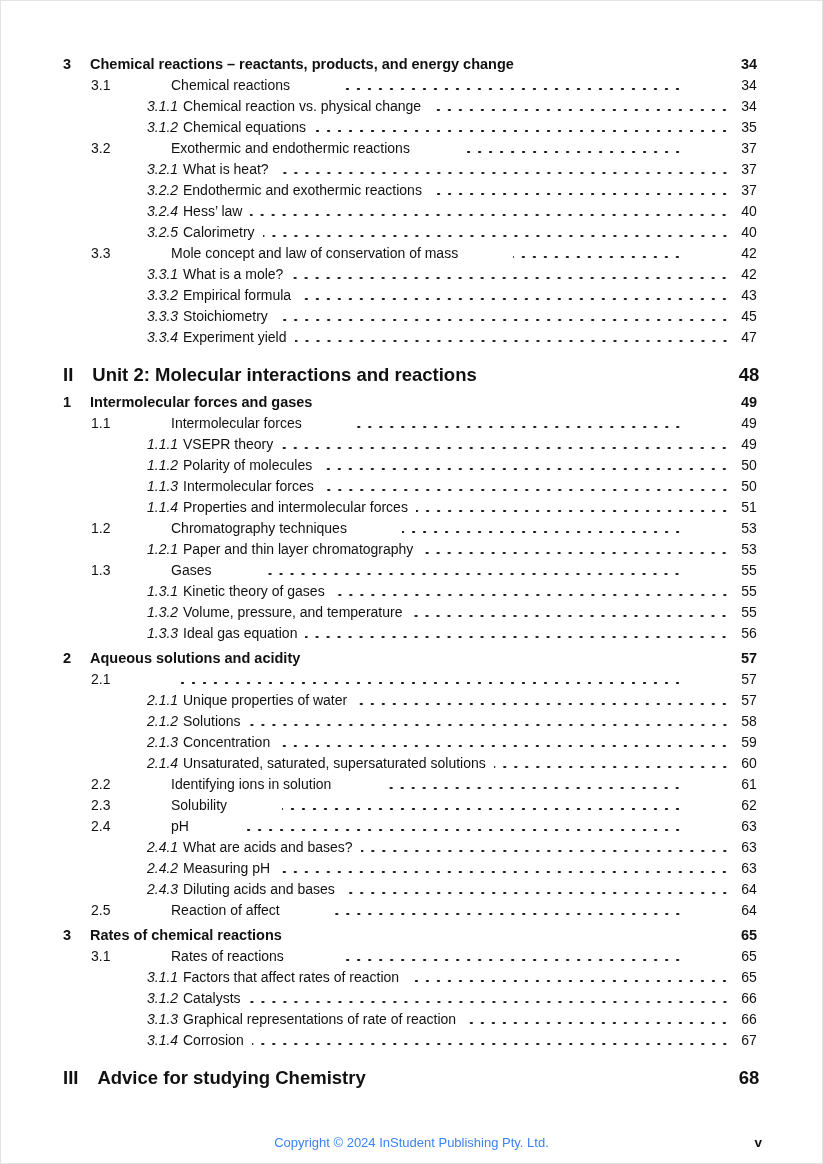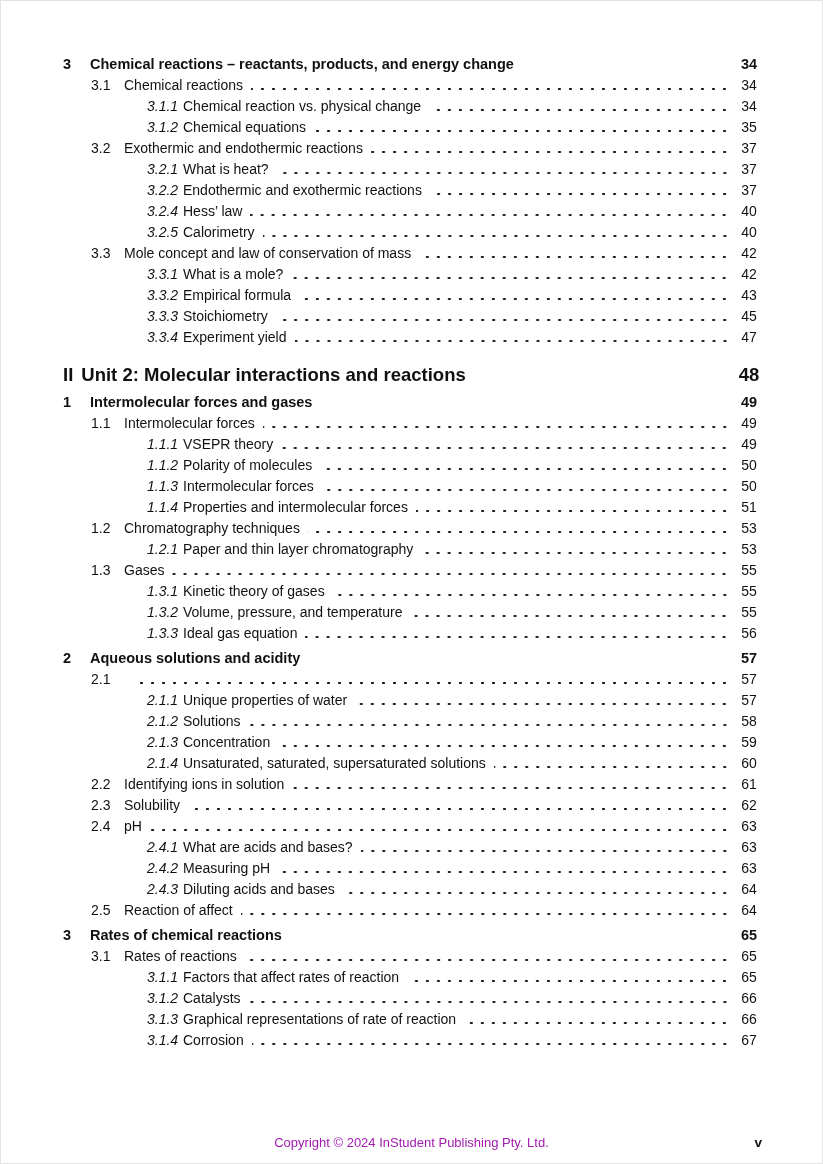--- a/index.html
+++ b/index.html
@@ -41,39 +41,39 @@
     background-repeat: repeat-x;
     background-position: right bottom;
   }
   .row .leader.no-dots { background: none; }
   .row .pagenum { flex: none; width: 26px; text-align: center; }
 
   .row.chapter { font-weight: bold; font-size: 14.5px; margin-top: 4px; }
   .row.chapter .num { width: 27px; }
 
   .row.section .num { width: 33px; }
-  .row.section { padding-left: 28px; }
+  .row.section { padding-left: 28px; gap: 47px; }
 
   .row.subsection .num { width: 36px; font-style: italic; }
   .row.subsection { padding-left: 84px; }
 
   .row.part {
     font-weight: bold;
     font-size: 18.5px;
     line-height: 26px;
     margin-top: 14px;
   }
-  .row.part .num { width: auto; margin-right: 8px; }
+  .row.part .num { width: auto; margin-right: 19px; }
 
   .footer-copy {
     position: absolute;
     left: 0; right: 0; top: 1134px;
     text-align: center;
     font-size: 13px;
-    color: #a21caf;
+    color: #3b82f6;
   }
   .footer-page {
     position: absolute;
     right: 60px; top: 1134px;
     font-size: 13.5px;
     font-weight: bold;
     color: #111111;
   }
 </style>
 </head>
@@ -349,16 +349,22 @@
     <span class="title">Graphical representations of rate of reaction</span>
     <span class="leader"></span>
     <span class="pagenum">66</span>
   </div>
       <div class="row subsection">
     <span class="num">3.1.4</span>
     <span class="title">Corrosion</span>
     <span class="leader"></span>
     <span class="pagenum">67</span>
   </div>
+      <div class="row part">
+    <span class="num">III</span>
+    <span class="title">Advice for studying Chemistry</span>
+    <span class="leader no-dots"></span>
+    <span class="pagenum">68</span>
+  </div>
     </div>
   <div class="footer-copy">Copyright © 2024 InStudent Publishing Pty. Ltd.</div>
   <div class="footer-page">v</div>
 </div>
 
 </body></html>

